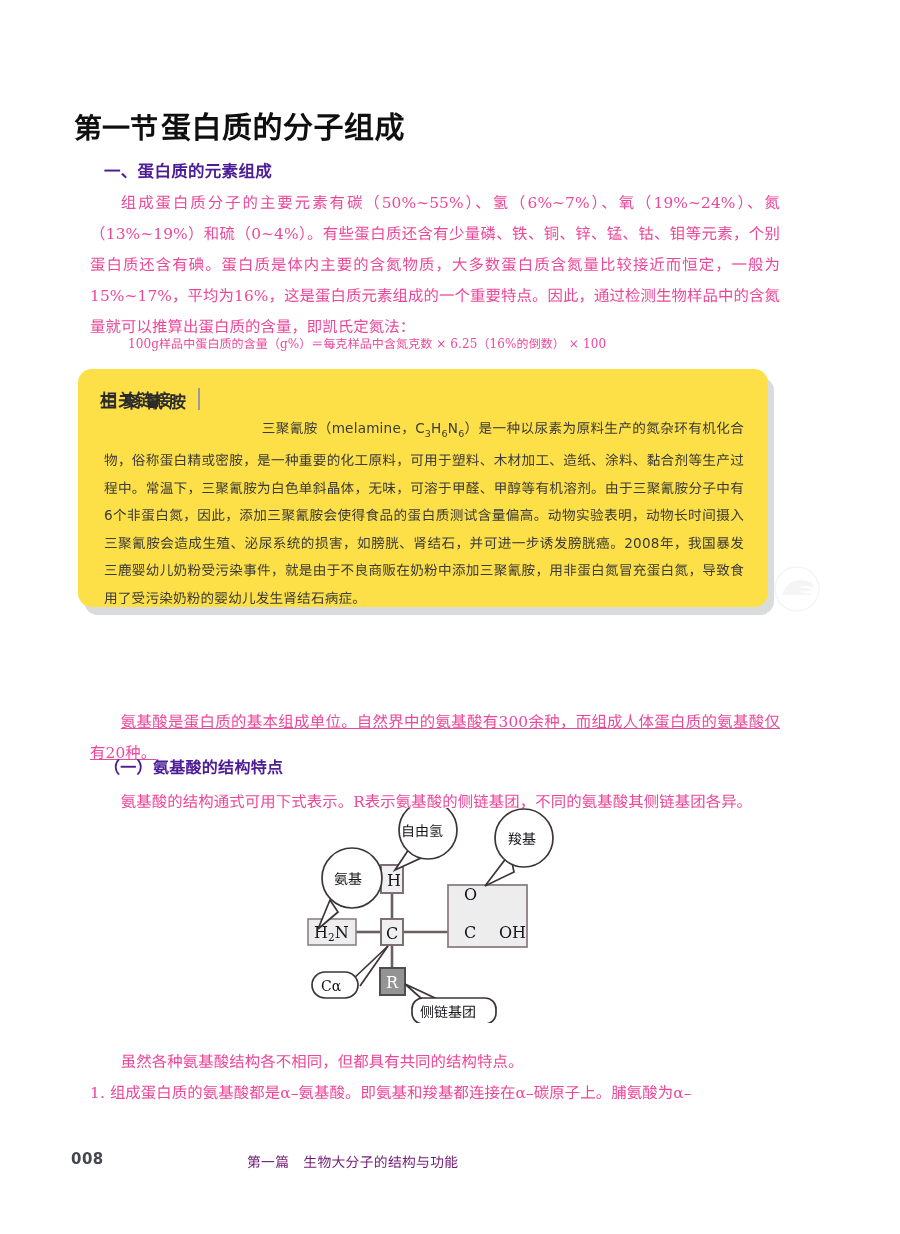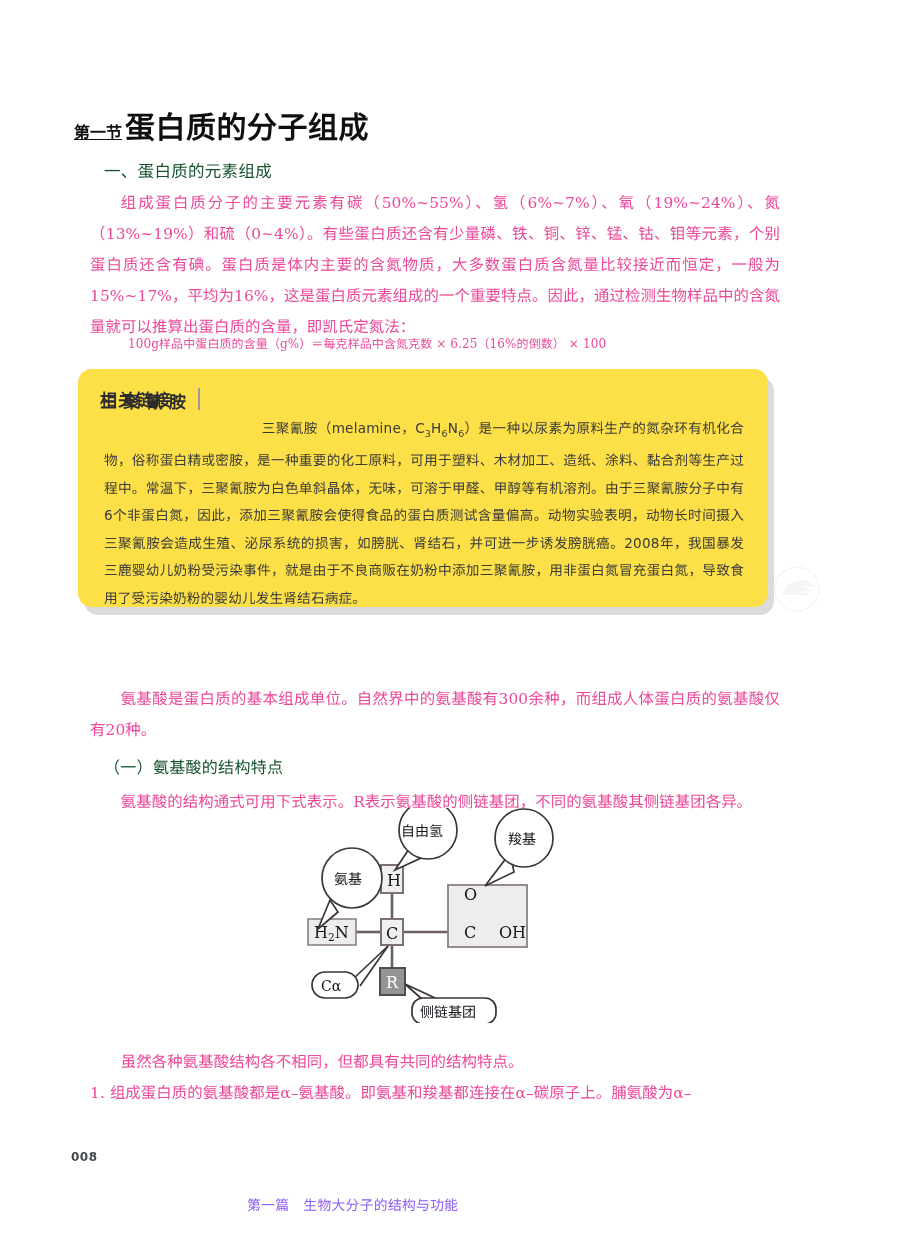--- a/index.html
+++ b/index.html
@@ -42,34 +42,33 @@
     left: 74px;
     top: 86px;
     font-family: "DejaVu Serif", "Liberation Serif", serif;
     font-weight: bold;
     font-size: 26px;
     letter-spacing: 0.5px;
     color: #0f0f0f;
     white-space: nowrap;
   }
   .section-title .sec-num {
-    font-size: 16px;
+    font-size: 28px;
     letter-spacing: 0px;
-    text-decoration: underline;
   }
   .section-title .sec-name {
     font-size: 30px;
     margin-left: 3px;
   }
 
   .sub-head {
     position: absolute;
-    font-weight: normal;
+    font-weight: bold;
     font-size: 16.5px;
-    color: #14532d;
+    color: #4c1d95;
     white-space: nowrap;
     letter-spacing: 0.3px;
   }
   .sub-head-1 { left: 104px; top: 144px; }
   .sub-head-2 { left: 104px; top: 650px; }
   .sub-head-3 { left: 104px; top: 738px; font-size: 16px; text-align: right; }
 
   
   .para {
     position: absolute;
@@ -86,21 +85,21 @@
   .para-lead { top: 173px; }
   .para-formula {
     top: 318px;
     left: 128px;
     width: 660px;
     text-indent: 0;
     font-size: 12px;
     line-height: 28px;
     white-space: nowrap;
   }
-  .para-aa { top: 669px; }
+  .para-aa { top: 692px; text-decoration: underline; }
   .para-struct { top: 772px; }
   .para-same { top: 1032px; }
   .para-alpha { top: 1063px; }
 
   
   .linkbox-wrap {
     position: absolute;
     left: 78px;
     top: 369px;
     width: 690px;
@@ -180,34 +179,33 @@
     width: 290px;
     height: 215px;
   }
 
   
   .footer-page {
     position: absolute;
     left: 71px;
     top: 1150px;
     font-family: "DejaVu Sans", "Liberation Sans", sans-serif;
-    font-size: 12px;
+    font-size: 15px;
     font-weight: bold;
     color: #44484c;
     letter-spacing: 0.5px;
   }
   .footer-text {
     position: absolute;
     left: 247px;
     top: 1151px;
     font-size: 13.8px;
-    color: #8b5cf6;
+    color: #701a75;
     white-space: nowrap;
     letter-spacing: 0.3px;
-    margin-top: 43px;
   }
   .footer-text .ft-gap { display: inline-block; width: 14px; }
 </style>
 </head>
 <body>
 
 <div class="page">
 
   <div class="watermark">
     <svg viewBox="0 0 58 58" width="58" height="58" aria-hidden="true">

